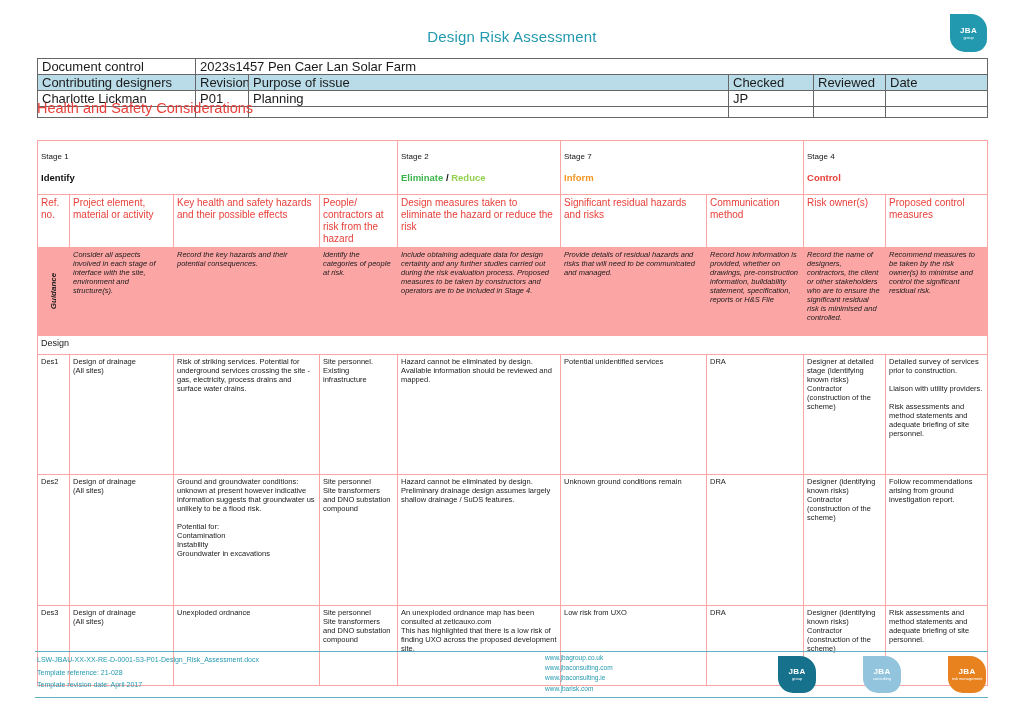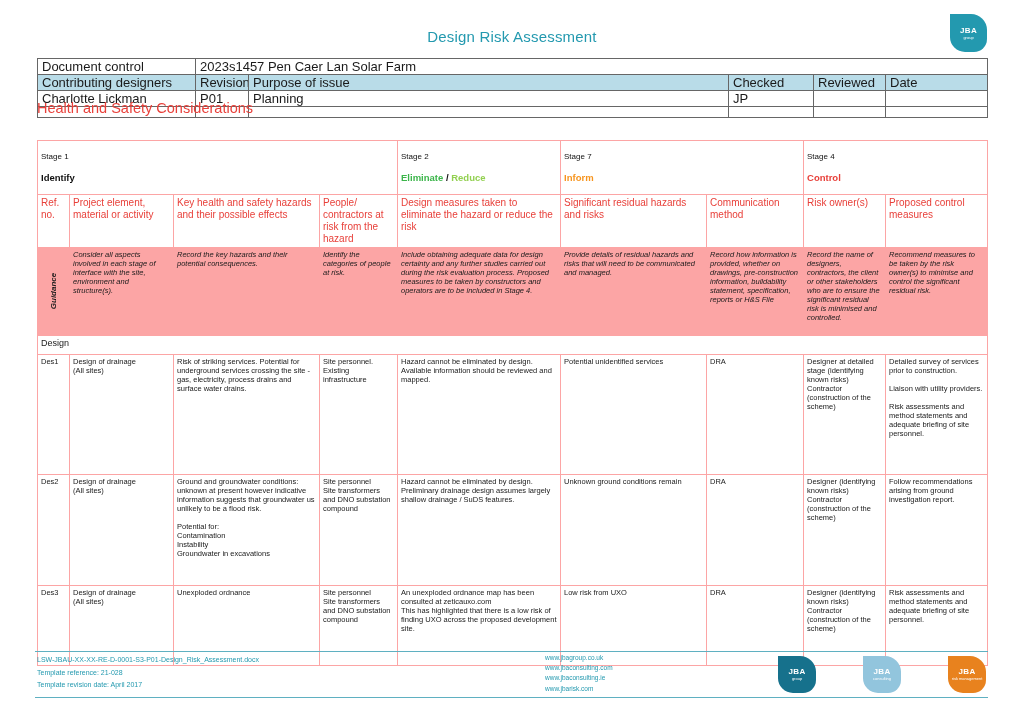--- a/index.html
+++ b/index.html
@@ -27,21 +27,21 @@
   
   .risk-table { position:absolute; left:37px; top:140px; width:950px;
                 border-collapse:collapse; table-layout:fixed; font-size:7.5px; color:#1a1a1a; }
   .risk-table td { border:1px solid #fca5a5; vertical-align:top; padding:2px 3px;
                    line-height:1.2; white-space:pre-line; overflow:hidden; }
   .r-stage    { height:34px; }
   .r-cols     { height:33px; }
   .r-guidance { height:88px; }
   .r-section  { height:19px; }
   .r-des1     { height:120px; }
-  .r-des2     { height:111px; }
+  .r-des2     { height:131px; }
   .r-des3     { height:80px; }
 
   .stage-label { font-size:8px; color:#111; }
   .stage-name  { font-size:9.5px; font-weight:bold; margin-top:1px; }
   .c-black      { color:#111; }
   .c-green      { color:#3bb54a; }
   .c-lightgreen { color:#92d050; }
   .c-orange     { color:#f7941d; }
   .c-red        { color:#e8403a; }
   .u { }

